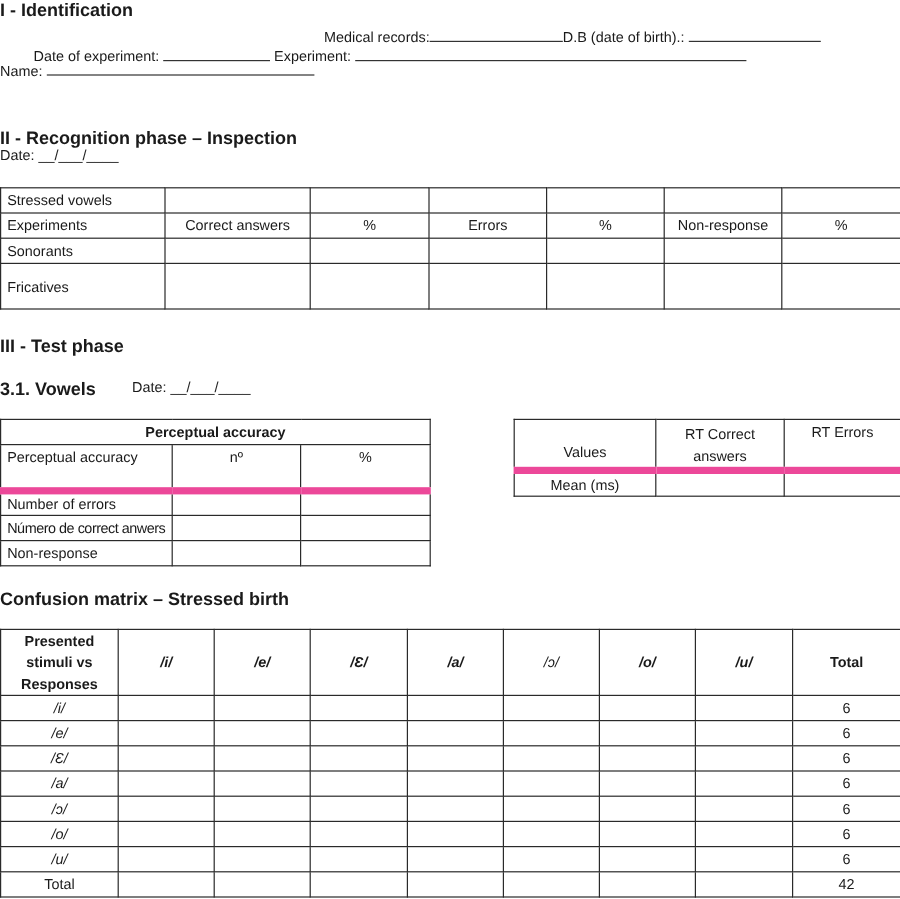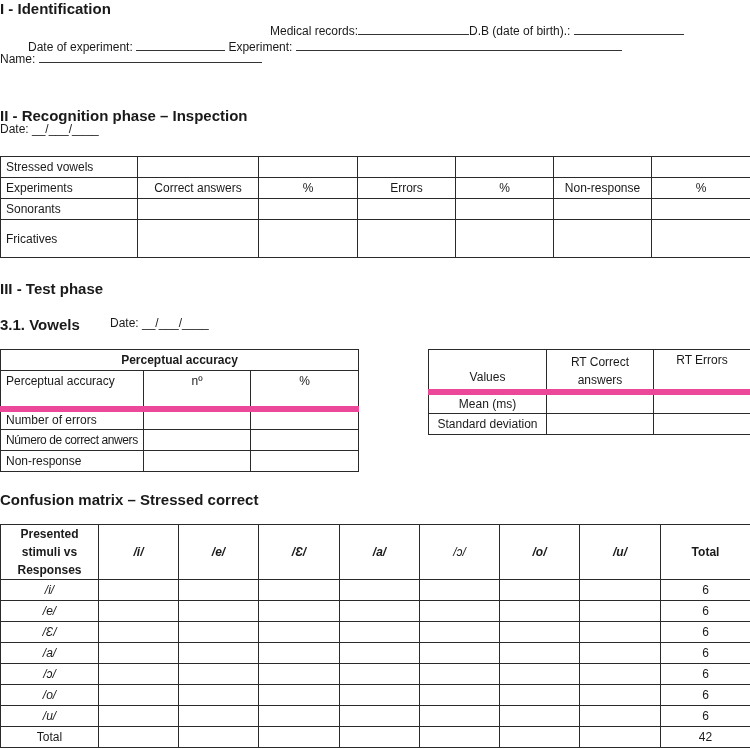--- a/index.html
+++ b/index.html
@@ -141,29 +141,24 @@
   <tr style="height:38px;">
     <td class="c" style="vertical-align:top;padding-top:20px;">Values</td>
     <td class="c" style="vertical-align:top;padding-top:3px;white-space:normal;line-height:18px;">RT Correct answers</td>
     <td class="c" style="vertical-align:top;padding-top:3px;">RT Errors</td>
   </tr>
   <tr style="height:21px;" class="top-thick">
     <td class="c">Mean (ms)</td>
     <td></td>
         <td></td>
   </tr>
-  <tr style="height:21px;">
-    <td class="c" style="padding:0 2px;">Standard deviation</td>
-    <td></td>
-        <td></td>
-  </tr>
-</tbody>
-  </table>
-
-<div class="abs h" style="left:0;top:491px;">Confusion matrix – Stressed correct</div>
+</tbody>
+  </table>
+
+<div class="abs h" style="left:0;top:491px;">Confusion matrix – Stressed birth</div>
 
 <table style="left:0;top:524px;width:750px;">
   <colgroup>
     <col style="width:98px">
       <col style="width:80px">
       <col style="width:80px">
       <col style="width:81px">
       <col style="width:80px">
       <col style="width:80px">
       <col style="width:80px">

